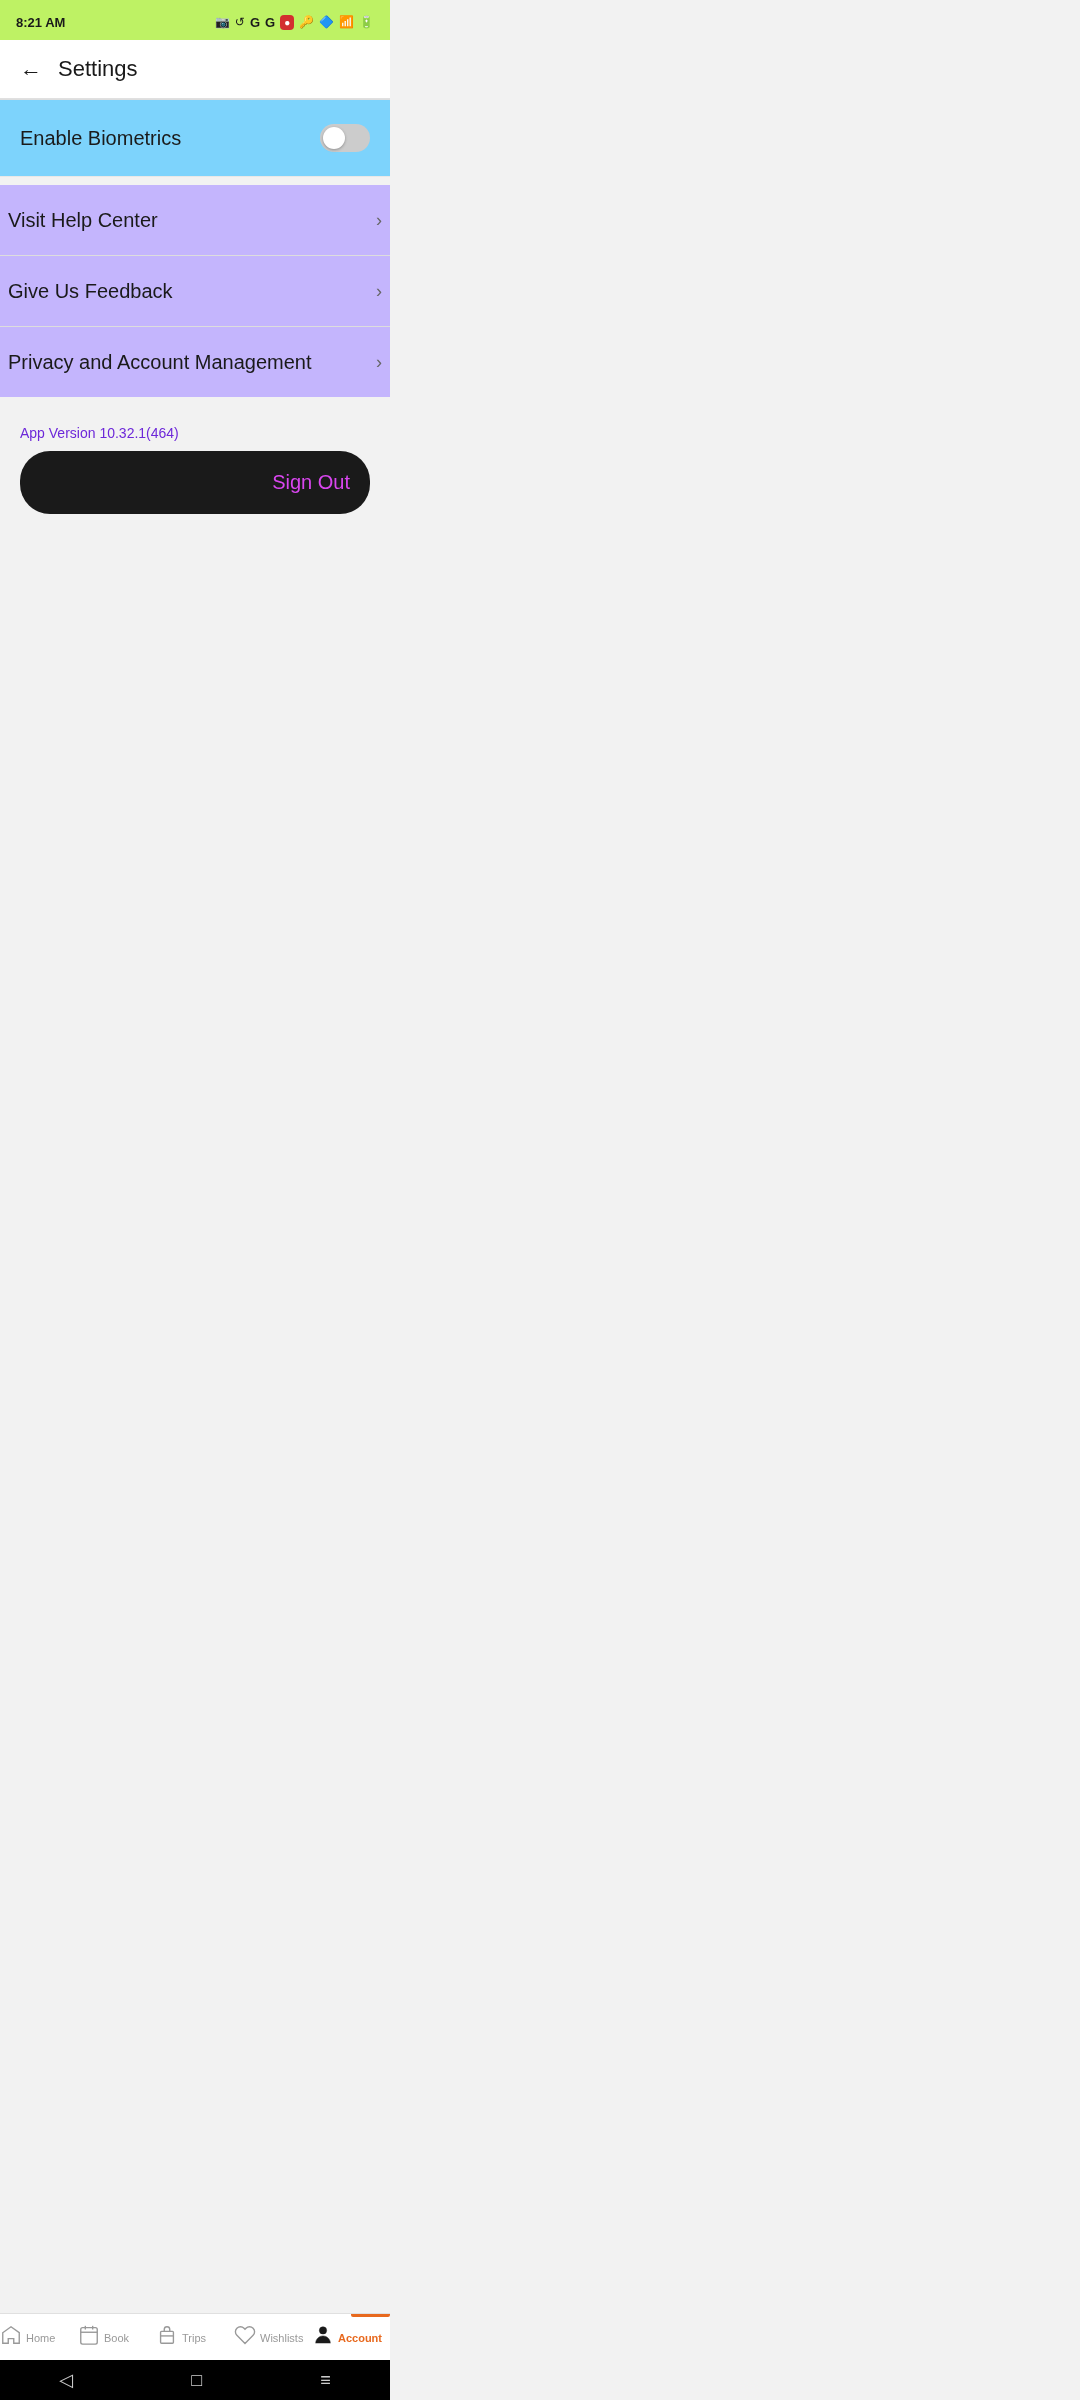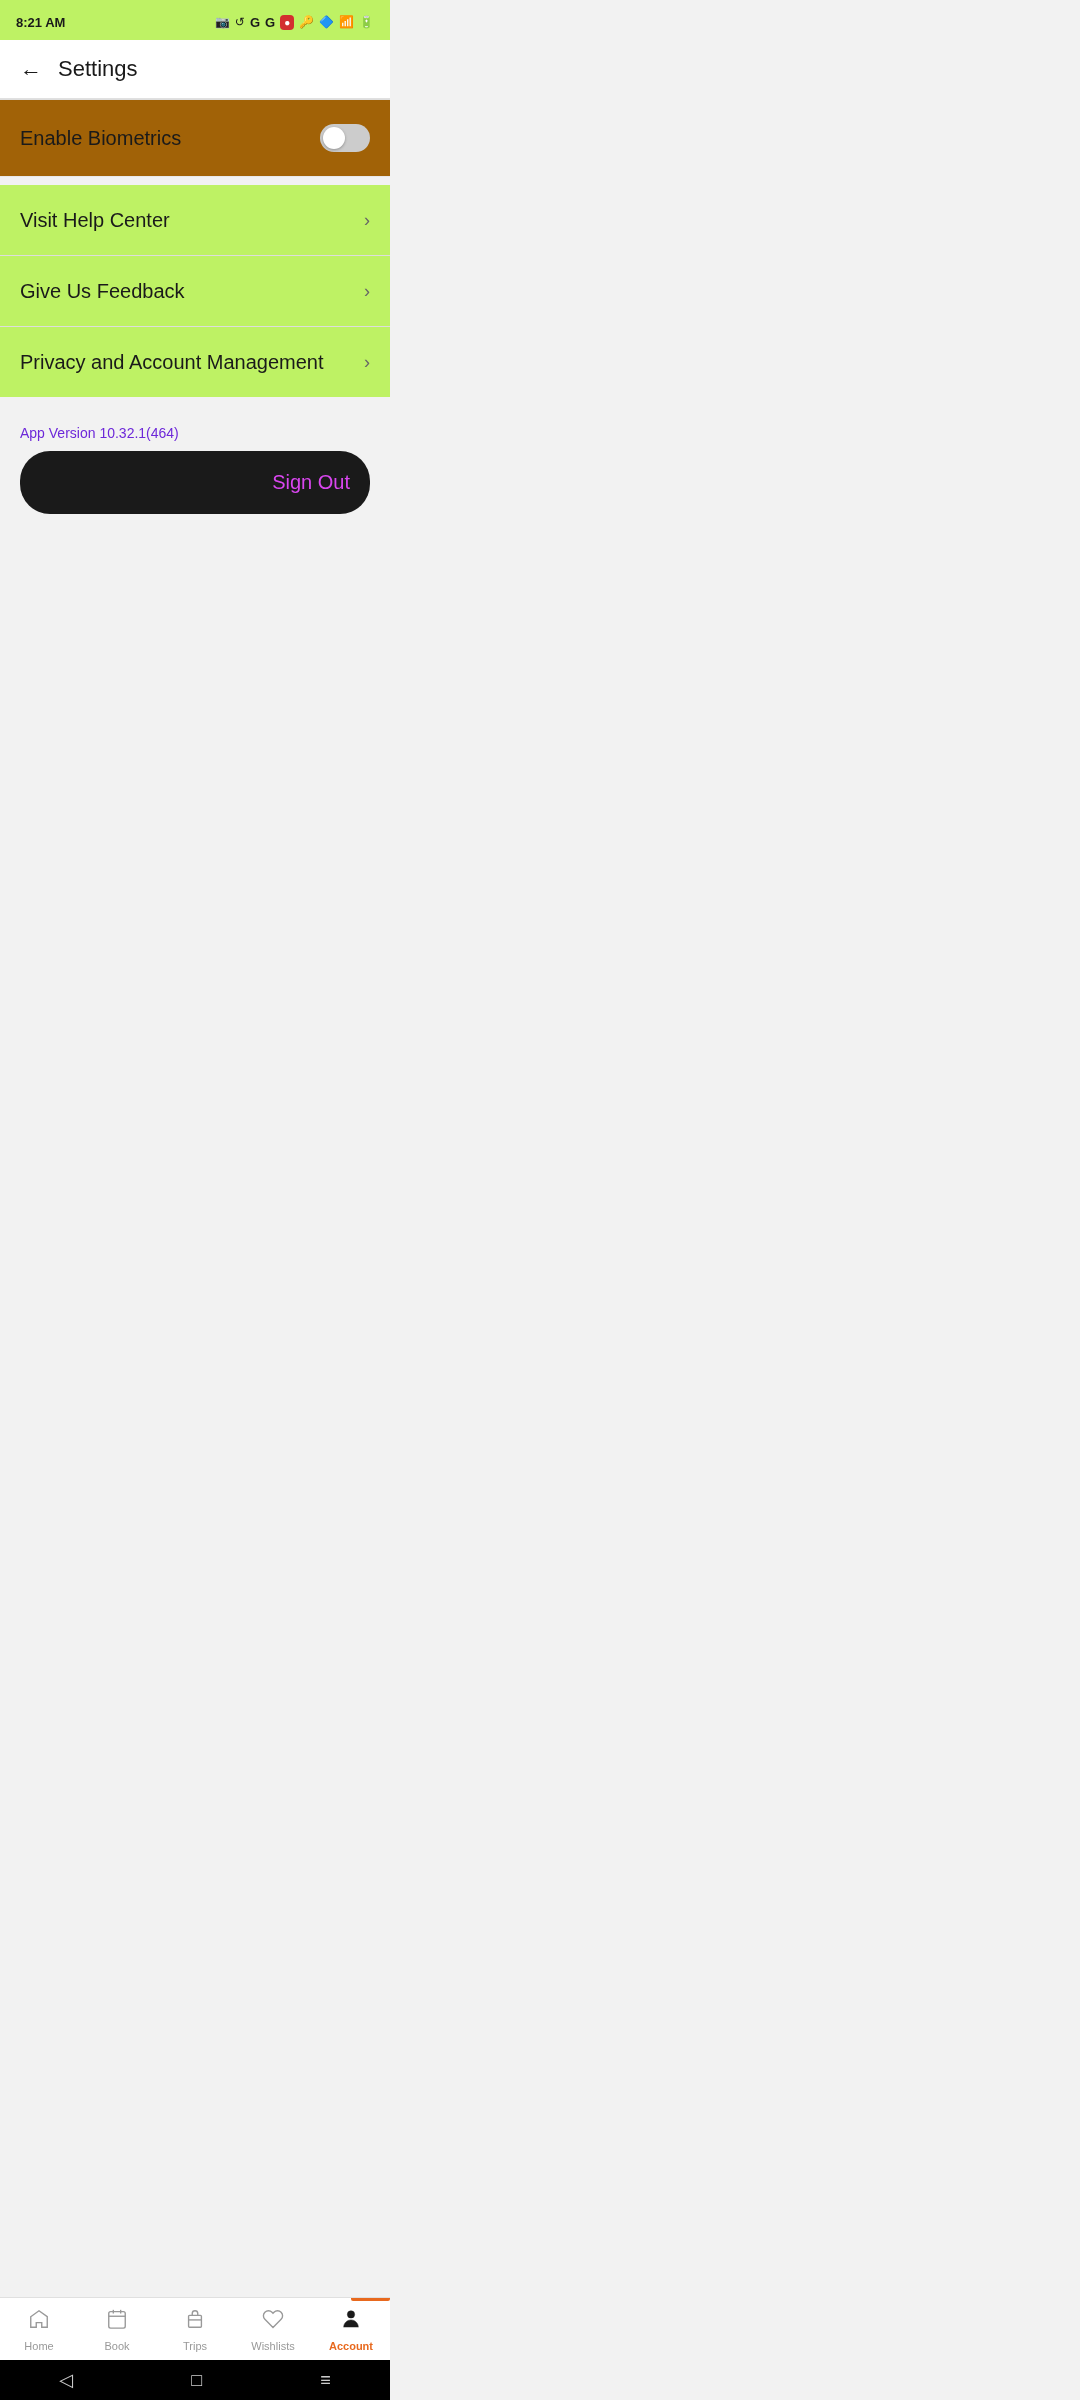--- a/index.html
+++ b/index.html
@@ -73,21 +73,21 @@
 
     .header-title {
       font-size: 22px;
       font-weight: 400;
       color: #1a1a1a;
       text-align: center;
     }
 
     
     .biometrics-section {
-      background: #a16207;
+      background: #7dd3fc;
       padding: 24px 20px;
       margin-bottom: 0;
       border-bottom: 1px solid #e8e8e8;
     }
 
     .biometrics-row {
       display: flex;
       align-items: center;
       justify-content: space-between;
     }
@@ -139,25 +139,25 @@
       color: #888;
       letter-spacing: 1.5px;
       text-transform: uppercase;
     }
 
     .menu-items-container {
       background: #f2f2f2;
     }
 
     .menu-item {
-      background: #bef264;
+      background: #c4b5fd;
       display: flex;
       align-items: center;
       justify-content: space-between;
-      padding: 22px 20px;
+      padding: 22px 8px;
       border-bottom: 1px solid #ddd;
       cursor: pointer;
     }
 
     .menu-item:last-child {
       border-bottom: none;
     }
 
     .menu-item-label {
       font-size: 20px;
@@ -218,21 +218,21 @@
       padding: 10px 0 8px 0;
       border-top: 1px solid #e0e0e0;
       position: fixed;
       bottom: 40px;
       left: 0;
       width: 390px;
     }
 
     .nav-item {
       display: flex;
-      flex-direction: column;
+      flex-direction: row;
       align-items: center;
       gap: 4px;
       cursor: pointer;
       flex: 1;
     }
 
     .nav-icon {
       font-size: 22px;
       color: #999;
     }

